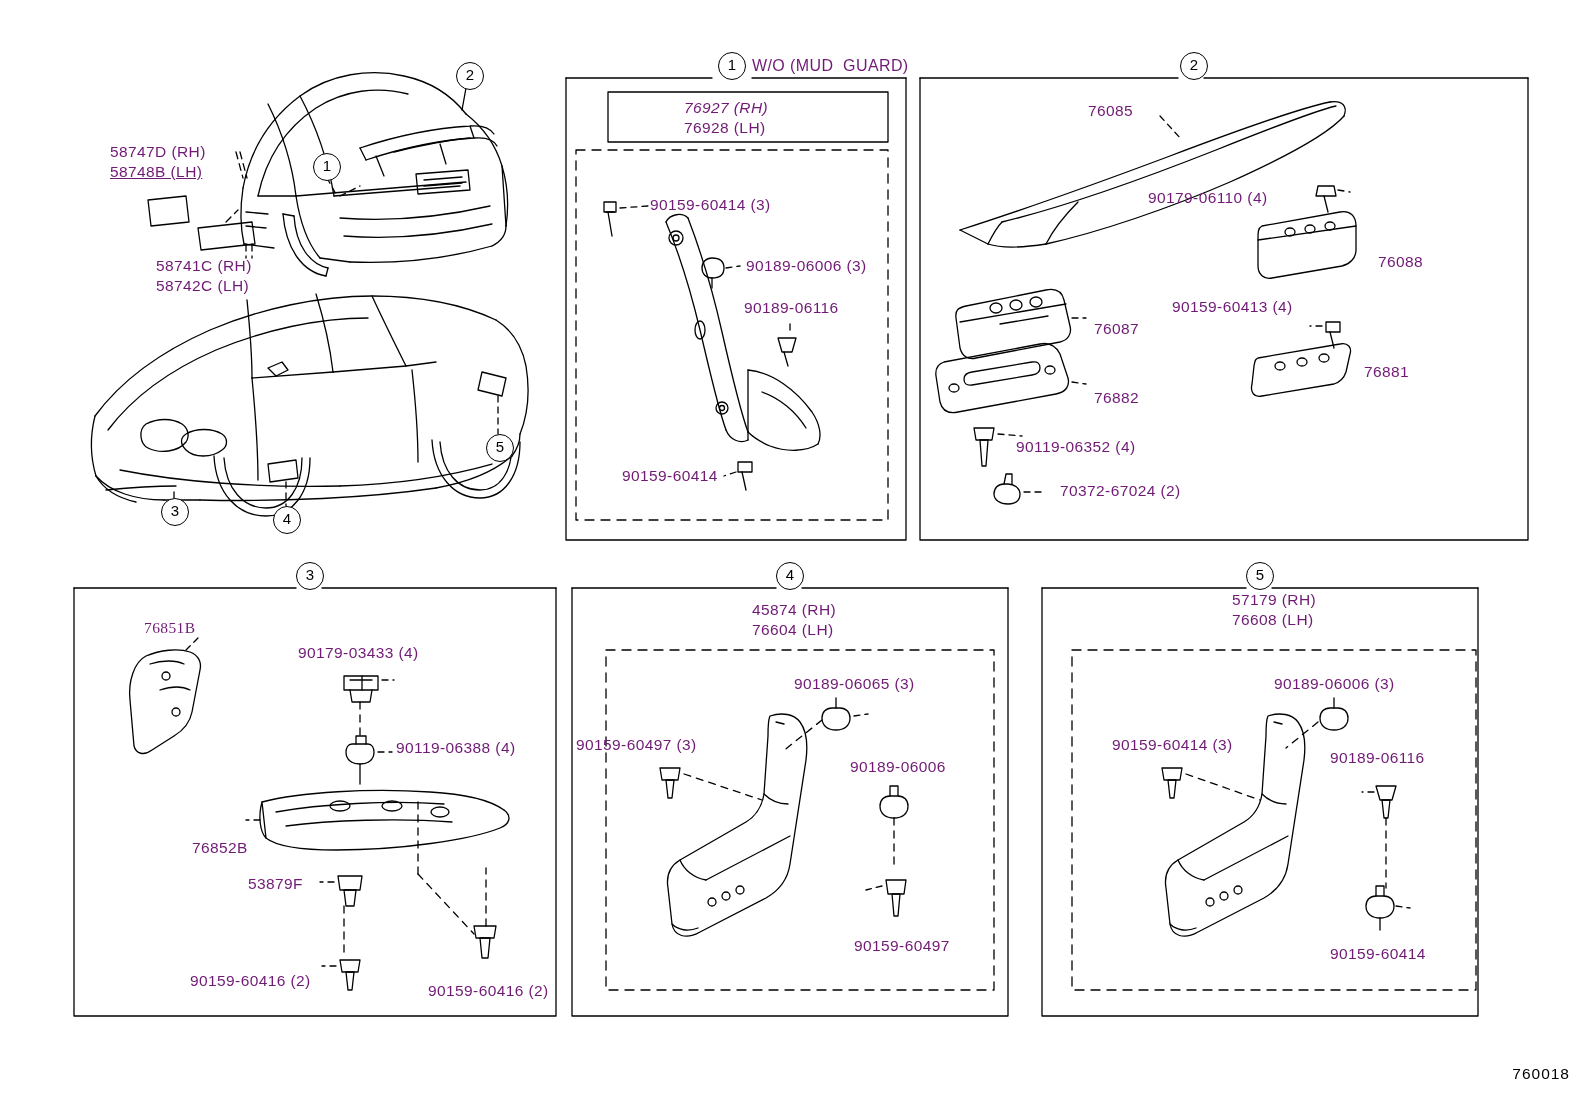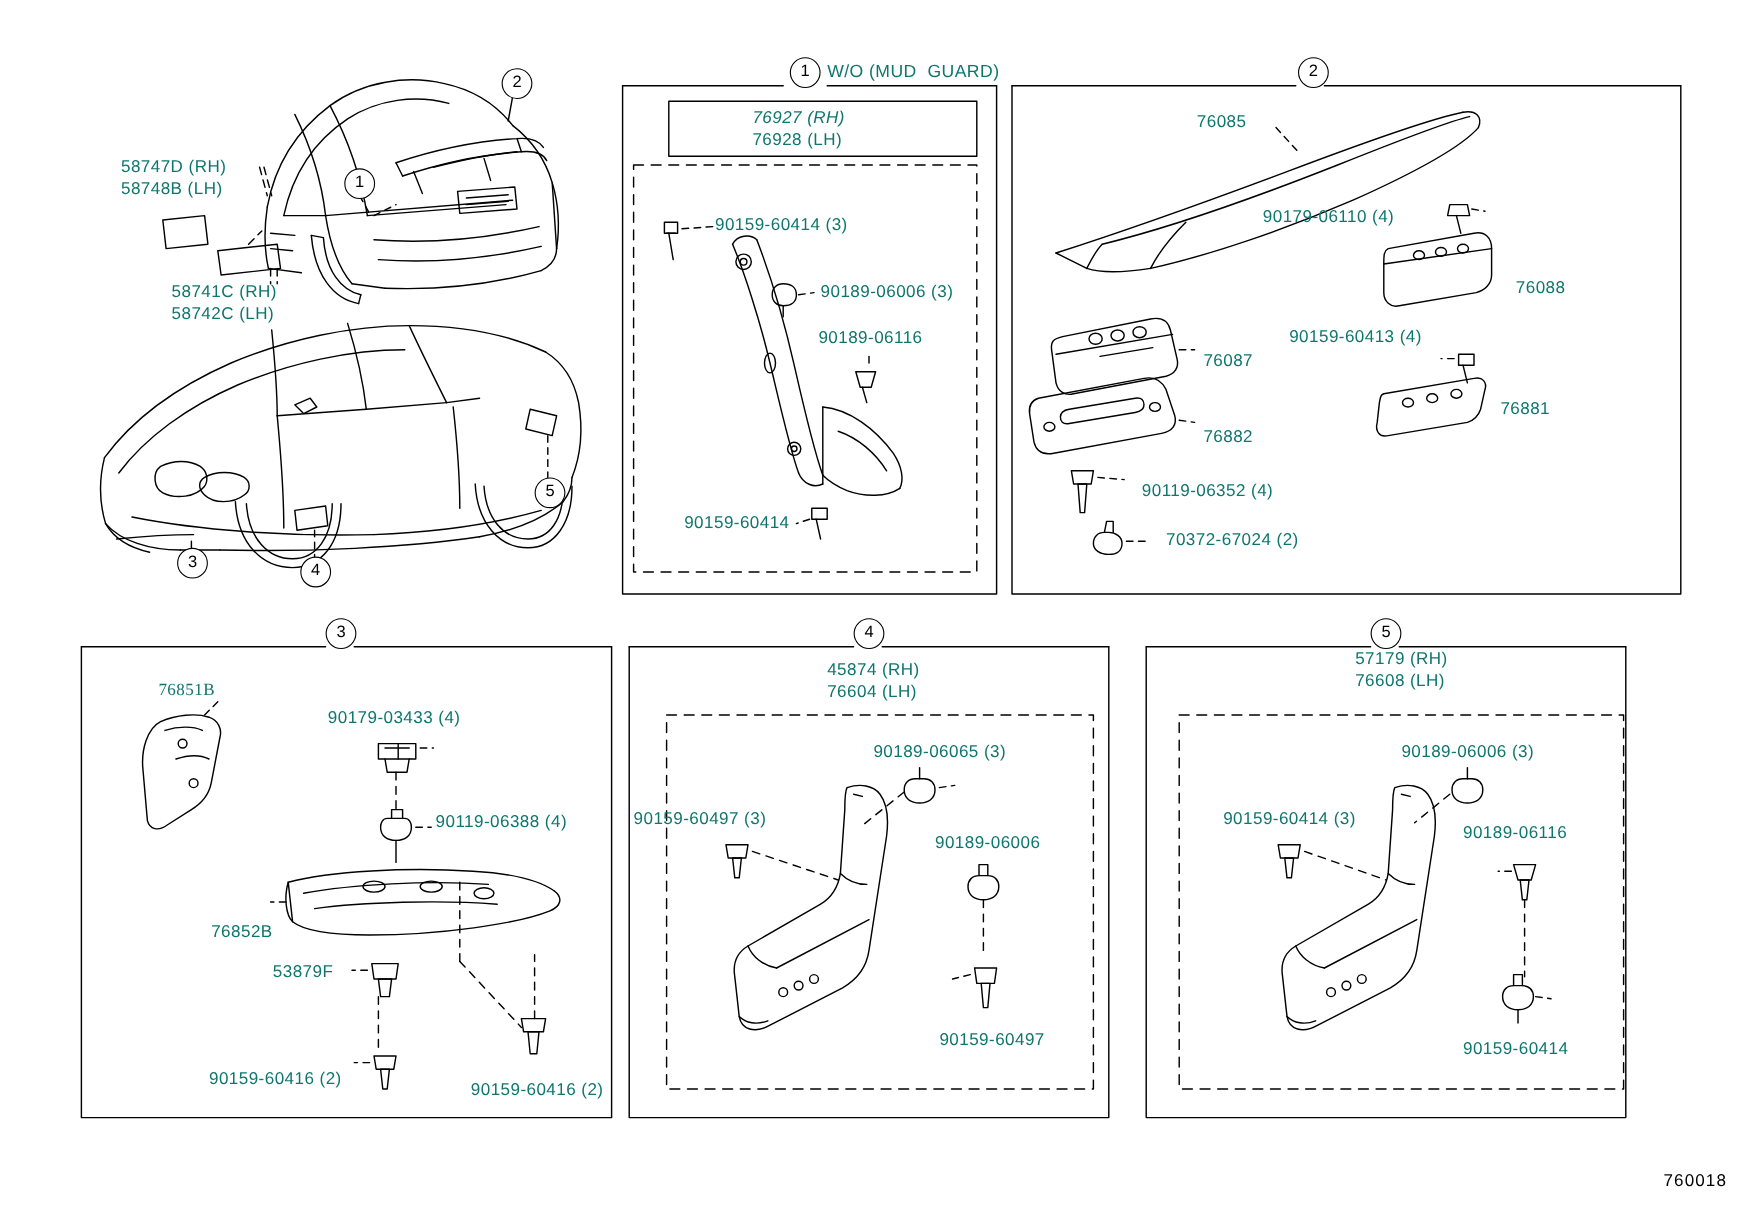--- a/index.html
+++ b/index.html
@@ -27,21 +27,21 @@
     width: 1592px;
     height: 1099px;
     pointer-events: none;
   }
   .lbl {
     position: absolute;
     font-size: 15.5px;
     letter-spacing: 0.4px;
     white-space: pre;
     font-family: "Liberation Sans", sans-serif;
-    color: #0f766e;
+    color: #701a75;
     line-height: 19px;
   }
   .lbl.big { font-size: 16px; }
   .circnum {
     position: absolute;
     width: 26px; height: 26px;
     border: 1.6px solid #000;
     border-radius: 50%;
     font-size: 15px;
     line-height: 24px;
@@ -413,39 +413,39 @@
   <div class="circnum" style="left:776px; top:562px;">4</div>
   <div class="circnum" style="left:1246px; top:562px;">5</div>
 
   <div class="circnum" style="left:456px; top:62px;">2</div>
   <div class="circnum" style="left:313px; top:153px;">1</div>
   <div class="circnum" style="left:161px; top:498px;">3</div>
   <div class="circnum" style="left:273px; top:506px;">4</div>
   <div class="circnum" style="left:486px; top:434px;">5</div>
 
   <div class="lbl" style="left:110px; top:142px;">58747D (RH)</div>
-  <div class="lbl" style="left:110px; top:162px;">58748B (LH)</div>
+  <div class="lbl" style="left:110px; top:162px;text-decoration:underline;">58748B (LH)</div>
   <div class="lbl" style="left:156px; top:256px;">58741C (RH)</div>
   <div class="lbl" style="left:156px; top:276px;">58742C (LH)</div>
 
   <div class="lbl" style="left:684px; top:98px;font-style:italic;">76927 (RH)</div>
   <div class="lbl" style="left:684px; top:118px;">76928 (LH)</div>
   <div class="lbl" style="left:650px; top:195px;">90159-60414 (3)</div>
   <div class="lbl" style="left:746px; top:256px;">90189-06006 (3)</div>
   <div class="lbl" style="left:744px; top:298px;">90189-06116</div>
   <div class="lbl" style="left:622px; top:466px;">90159-60414</div>
 
   <div class="lbl" style="left:1088px; top:101px;">76085</div>
   <div class="lbl" style="left:1148px; top:188px;">90179-06110 (4)</div>
   <div class="lbl" style="left:1378px; top:252px;">76088</div>
   <div class="lbl" style="left:1172px; top:297px;">90159-60413 (4)</div>
   <div class="lbl" style="left:1094px; top:319px;">76087</div>
   <div class="lbl" style="left:1094px; top:388px;">76882</div>
   <div class="lbl" style="left:1364px; top:362px;">76881</div>
-  <div class="lbl" style="left:1038px; top:437px;">90119-06352 (4)</div>
+  <div class="lbl" style="left:1016px; top:437px;">90119-06352 (4)</div>
   <div class="lbl" style="left:1060px; top:481px;">70372-67024 (2)</div>
 
   <div class="lbl" style="left:144px; top:618px;font-family:Liberation Serif, serif;">76851B</div>
   <div class="lbl" style="left:298px; top:643px;">90179-03433 (4)</div>
   <div class="lbl" style="left:396px; top:738px;">90119-06388 (4)</div>
   <div class="lbl" style="left:192px; top:838px;">76852B</div>
   <div class="lbl" style="left:248px; top:874px;">53879F</div>
   <div class="lbl" style="left:190px; top:971px;">90159-60416 (2)</div>
   <div class="lbl" style="left:428px; top:981px;">90159-60416 (2)</div>
 

